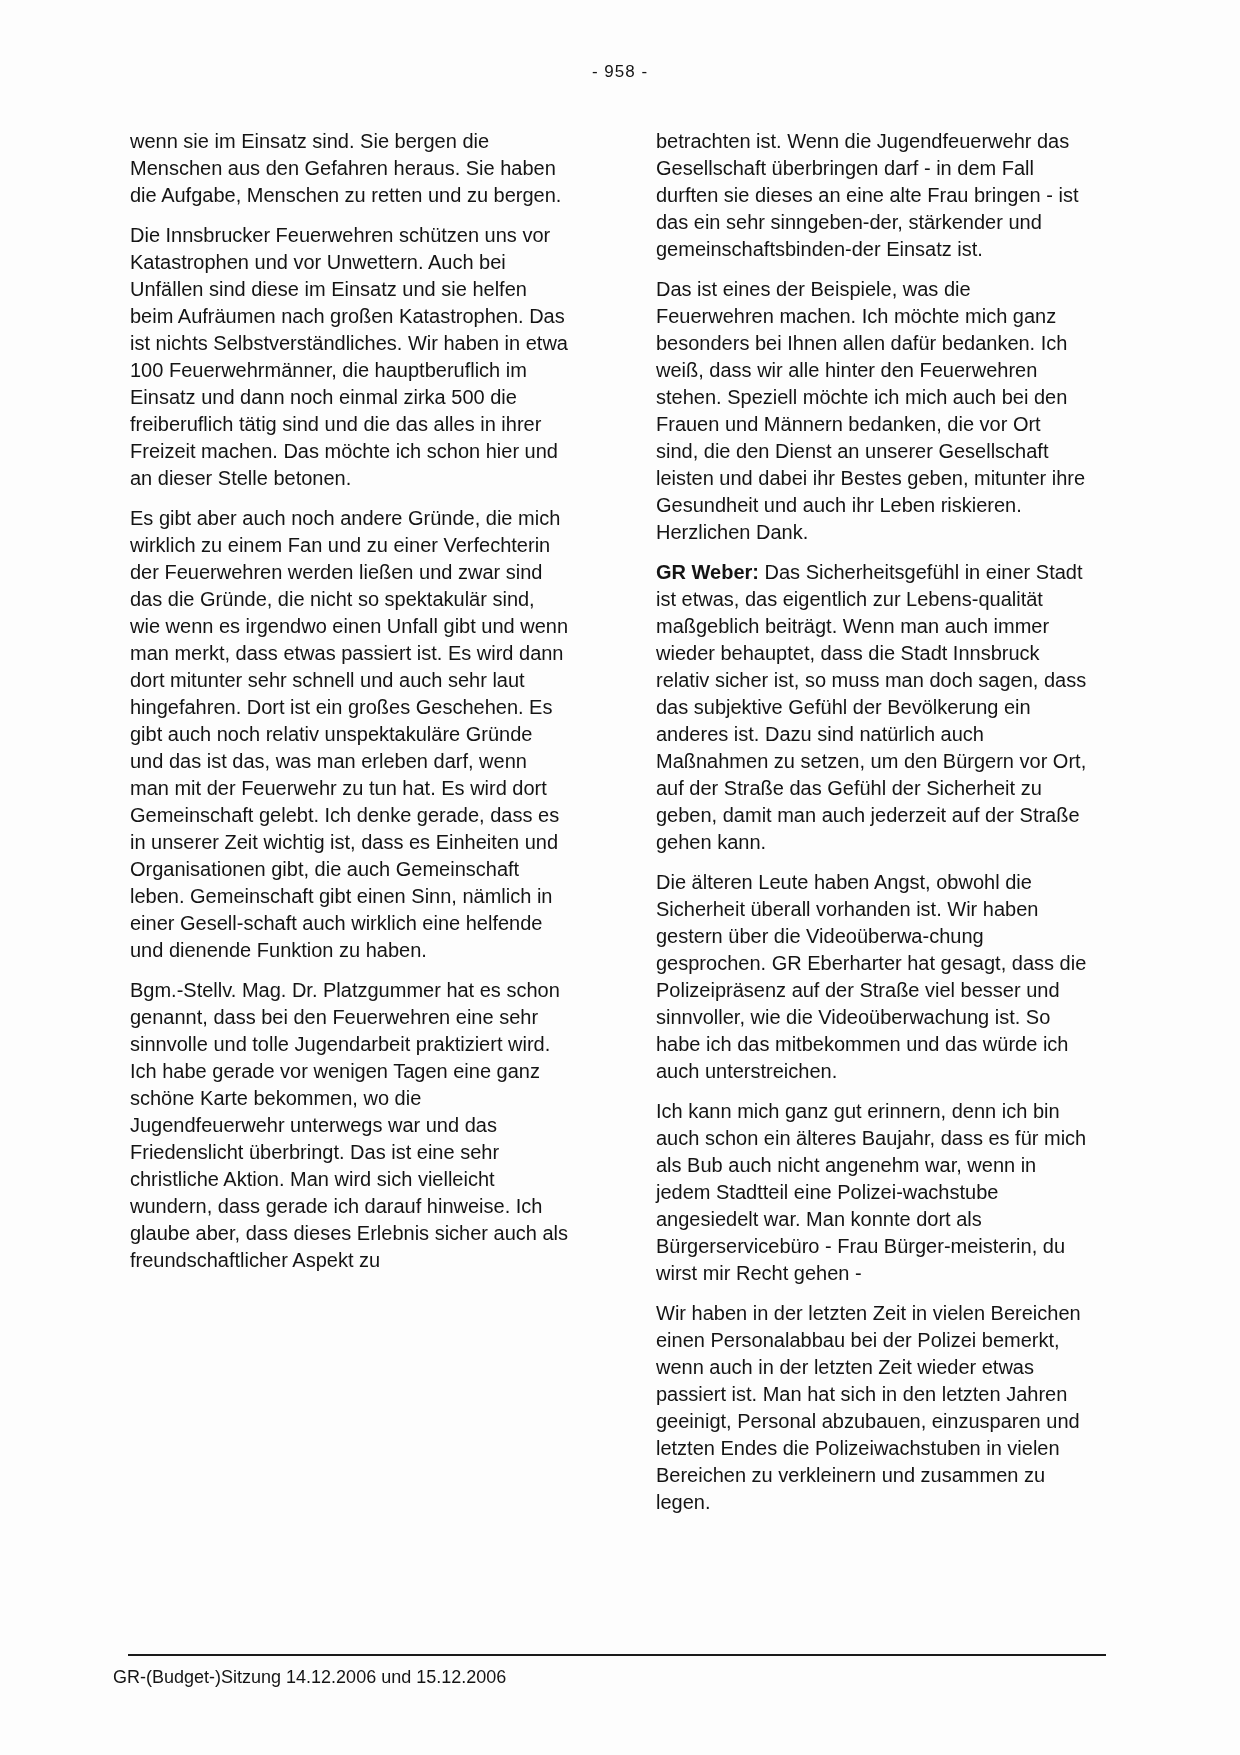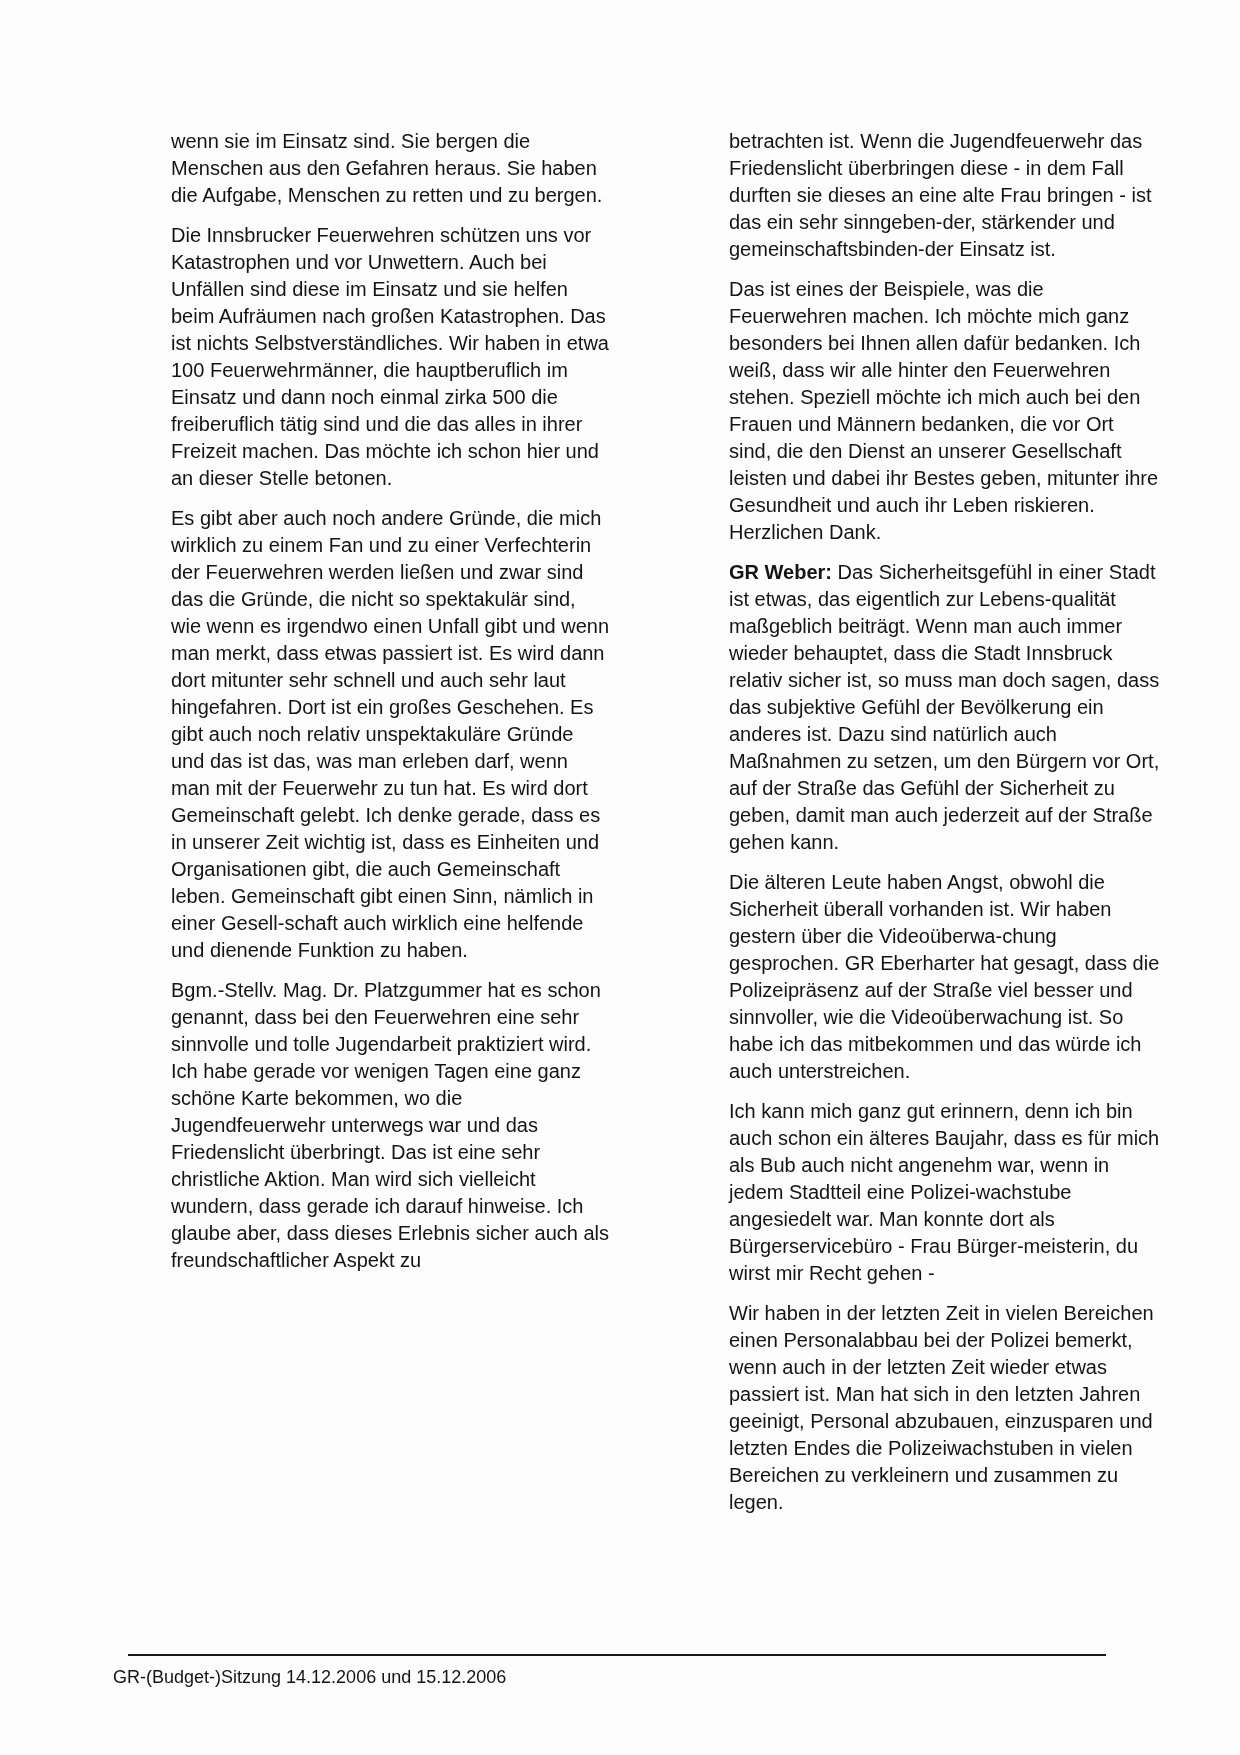--- a/index.html
+++ b/index.html
@@ -24,22 +24,21 @@
     text-align: center;
     font-size: 17px;
     letter-spacing: 1px;
     color: #141414;
   }
   .columns {
     position: absolute;
     top: 128px;
     left: 130px;
     display: flex;
-    gap: 118px;
-    margin-left: 41px;
+    gap: 86px;
   }
   .col {
     display: block;
   }
   .col-left  { width: 440px; }
   .col-right { width: 432px; }
   .col p {
     margin: 0 0 13px 0;
     font-size: 20px;
     line-height: 27px;
@@ -64,32 +63,33 @@
     font-size: 18px;
     line-height: 24px;
     color: #141414;
   }
 </style>
 </head>
 <body>
 
 <div class="page">
 
+  <div class="page-number">- 958 -</div>
 
   <div class="columns">
 
     <div class="col col-left">
       <p>wenn sie im Einsatz sind. Sie bergen die Menschen aus den Gefahren heraus. Sie haben die Aufgabe, Menschen zu retten und zu bergen.</p>
       <p>Die Innsbrucker Feuerwehren schützen uns vor Katastrophen und vor Unwettern. Auch bei Unfällen sind diese im Einsatz und sie helfen beim Aufräumen nach großen Katastrophen. Das ist nichts Selbstverständliches. Wir haben in etwa 100 Feuerwehrmänner, die hauptberuflich im Einsatz und dann noch einmal zirka 500 die freiberuflich tätig sind und die das alles in ihrer Freizeit machen. Das möchte ich schon hier und an dieser Stelle betonen.</p>
       <p>Es gibt aber auch noch andere Gründe, die mich wirklich zu einem Fan und zu einer Verfechterin der Feuerwehren werden ließen und zwar sind das die Gründe, die nicht so spektakulär sind, wie wenn es irgendwo einen Unfall gibt und wenn man merkt, dass etwas passiert ist. Es wird dann dort mitunter sehr schnell und auch sehr laut hingefahren. Dort ist ein großes Geschehen. Es gibt auch noch relativ unspektakuläre Gründe und das ist das, was man erleben darf, wenn man mit der Feuerwehr zu tun hat. Es wird dort Gemeinschaft gelebt. Ich denke gerade, dass es in unserer Zeit wichtig ist, dass es Einheiten und Organisationen gibt, die auch Gemeinschaft leben. Gemeinschaft gibt einen Sinn, nämlich in einer Gesell-schaft auch wirklich eine helfende und dienende Funktion zu haben.</p>
       <p>Bgm.-Stellv. Mag. Dr. Platzgummer hat es schon genannt, dass bei den Feuerwehren eine sehr sinnvolle und tolle Jugendarbeit praktiziert wird. Ich habe gerade vor wenigen Tagen eine ganz schöne Karte bekommen, wo die Jugendfeuerwehr unterwegs war und das Friedenslicht überbringt. Das ist eine sehr christliche Aktion. Man wird sich vielleicht wundern, dass gerade ich darauf hinweise. Ich glaube aber, dass dieses Erlebnis sicher auch als freundschaftlicher Aspekt zu</p>
     </div>
 
     <div class="col col-right">
-      <p>betrachten ist. Wenn die Jugendfeuerwehr das Friedenslicht überbringen diese - in dem Fall durften sie dieses an eine alte Frau bringen - ist das ein sehr sinngeben-der, stärkender und gemeinschaftsbinden-der Einsatz ist.</p>
+      <p>betrachten ist. Wenn die Jugendfeuerwehr das Gesellschaft überbringen darf - in dem Fall durften sie dieses an eine alte Frau bringen - ist das ein sehr sinngeben-der, stärkender und gemeinschaftsbinden-der Einsatz ist.</p>
       <p>Das ist eines der Beispiele, was die Feuerwehren machen. Ich möchte mich ganz besonders bei Ihnen allen dafür bedanken. Ich weiß, dass wir alle hinter den Feuerwehren stehen. Speziell möchte ich mich auch bei den Frauen und Männern bedanken, die vor Ort sind, die den Dienst an unserer Gesellschaft leisten und dabei ihr Bestes geben, mitunter ihre Gesundheit und auch ihr Leben riskieren. Herzlichen Dank.</p>
       <p><strong class="speaker">GR Weber:</strong> <span>Das Sicherheitsgefühl in einer Stadt ist etwas, das eigentlich zur Lebens-qualität maßgeblich beiträgt. Wenn man auch immer wieder behauptet, dass die Stadt Innsbruck relativ sicher ist, so muss man doch sagen, dass das subjektive Gefühl der Bevölkerung ein anderes ist. Dazu sind natürlich auch Maßnahmen zu setzen, um den Bürgern vor Ort, auf der Straße das Gefühl der Sicherheit zu geben, damit man auch jederzeit auf der Straße gehen kann.</span></p>
       <p>Die älteren Leute haben Angst, obwohl die Sicherheit überall vorhanden ist. Wir haben gestern über die Videoüberwa-chung gesprochen. GR Eberharter hat gesagt, dass die Polizeipräsenz auf der Straße viel besser und sinnvoller, wie die Videoüberwachung ist. So habe ich das mitbekommen und das würde ich auch unterstreichen.</p>
       <p>Ich kann mich ganz gut erinnern, denn ich bin auch schon ein älteres Baujahr, dass es für mich als Bub auch nicht angenehm war, wenn in jedem Stadtteil eine Polizei-wachstube angesiedelt war. Man konnte dort als Bürgerservicebüro - Frau Bürger-meisterin, du wirst mir Recht gehen -</p>
       <p>Wir haben in der letzten Zeit in vielen Bereichen einen Personalabbau bei der Polizei bemerkt, wenn auch in der letzten Zeit wieder etwas passiert ist. Man hat sich in den letzten Jahren geeinigt, Personal abzubauen, einzusparen und letzten Endes die Polizeiwachstuben in vielen Bereichen zu verkleinern und zusammen zu legen.</p>
     </div>
 
   </div>
 
   <div class="footer-rule"></div>

